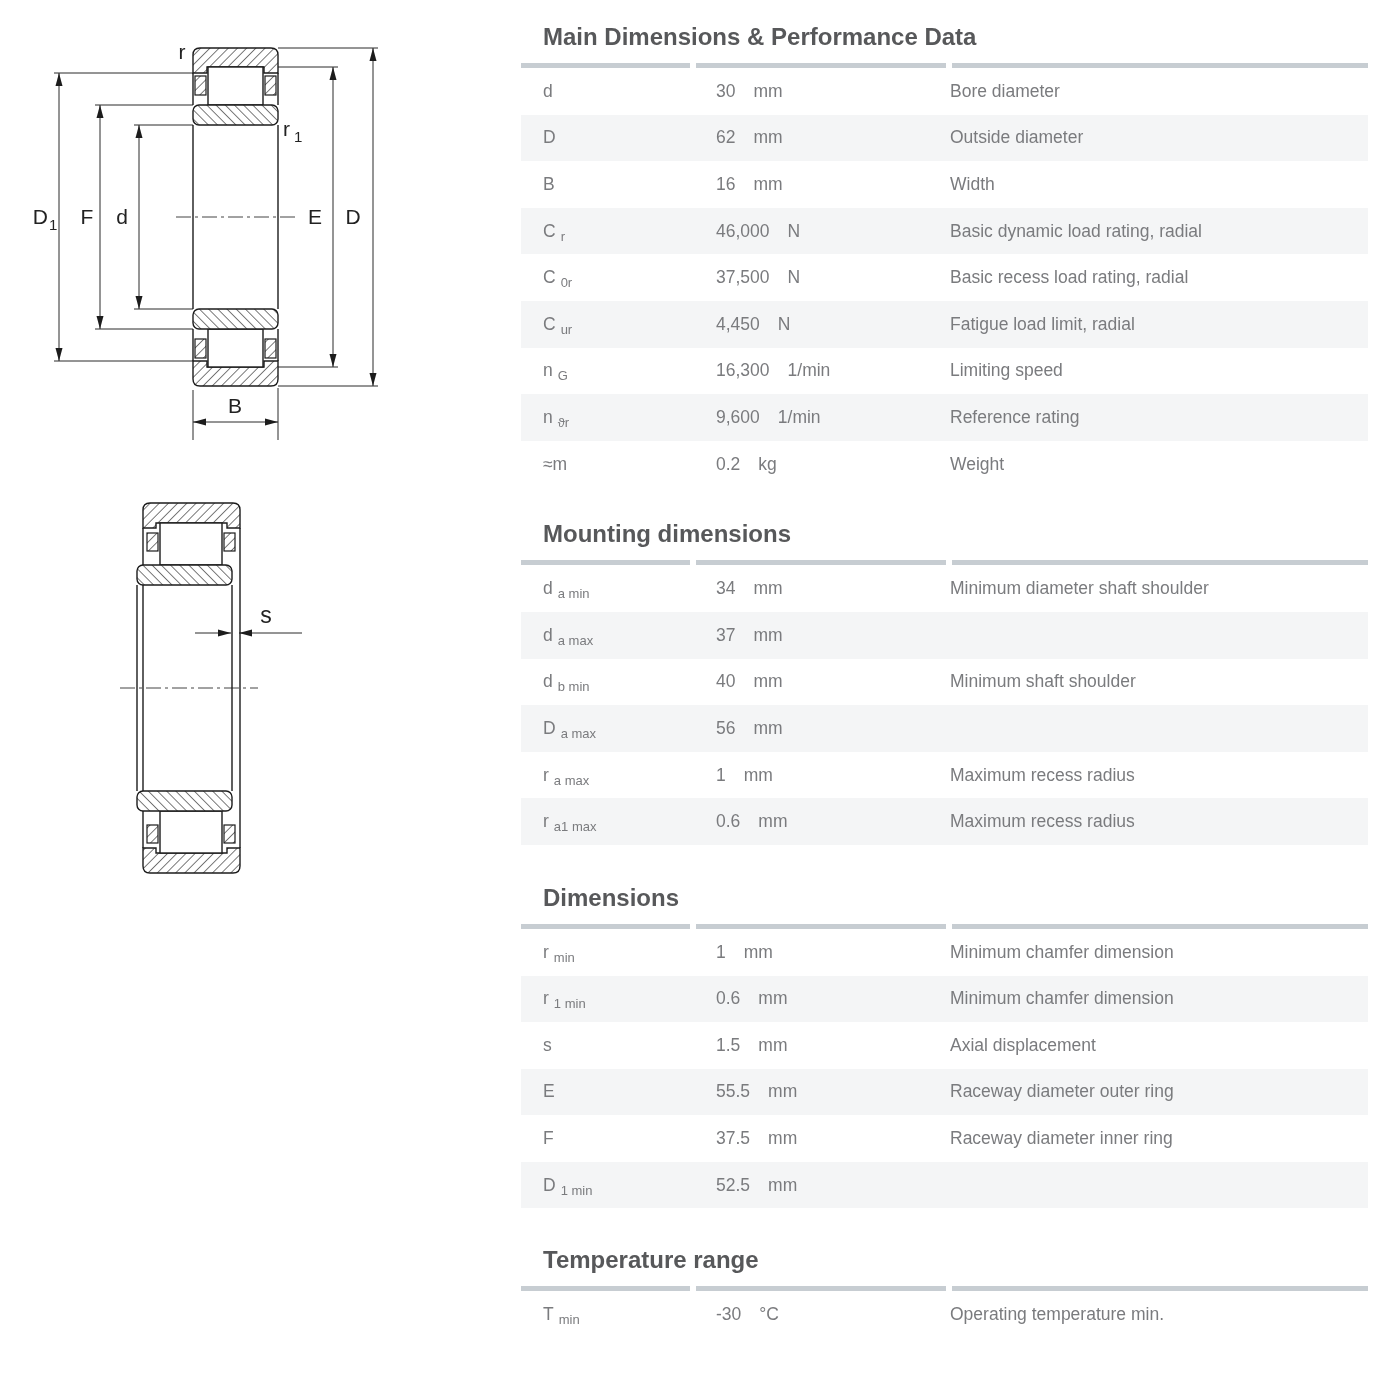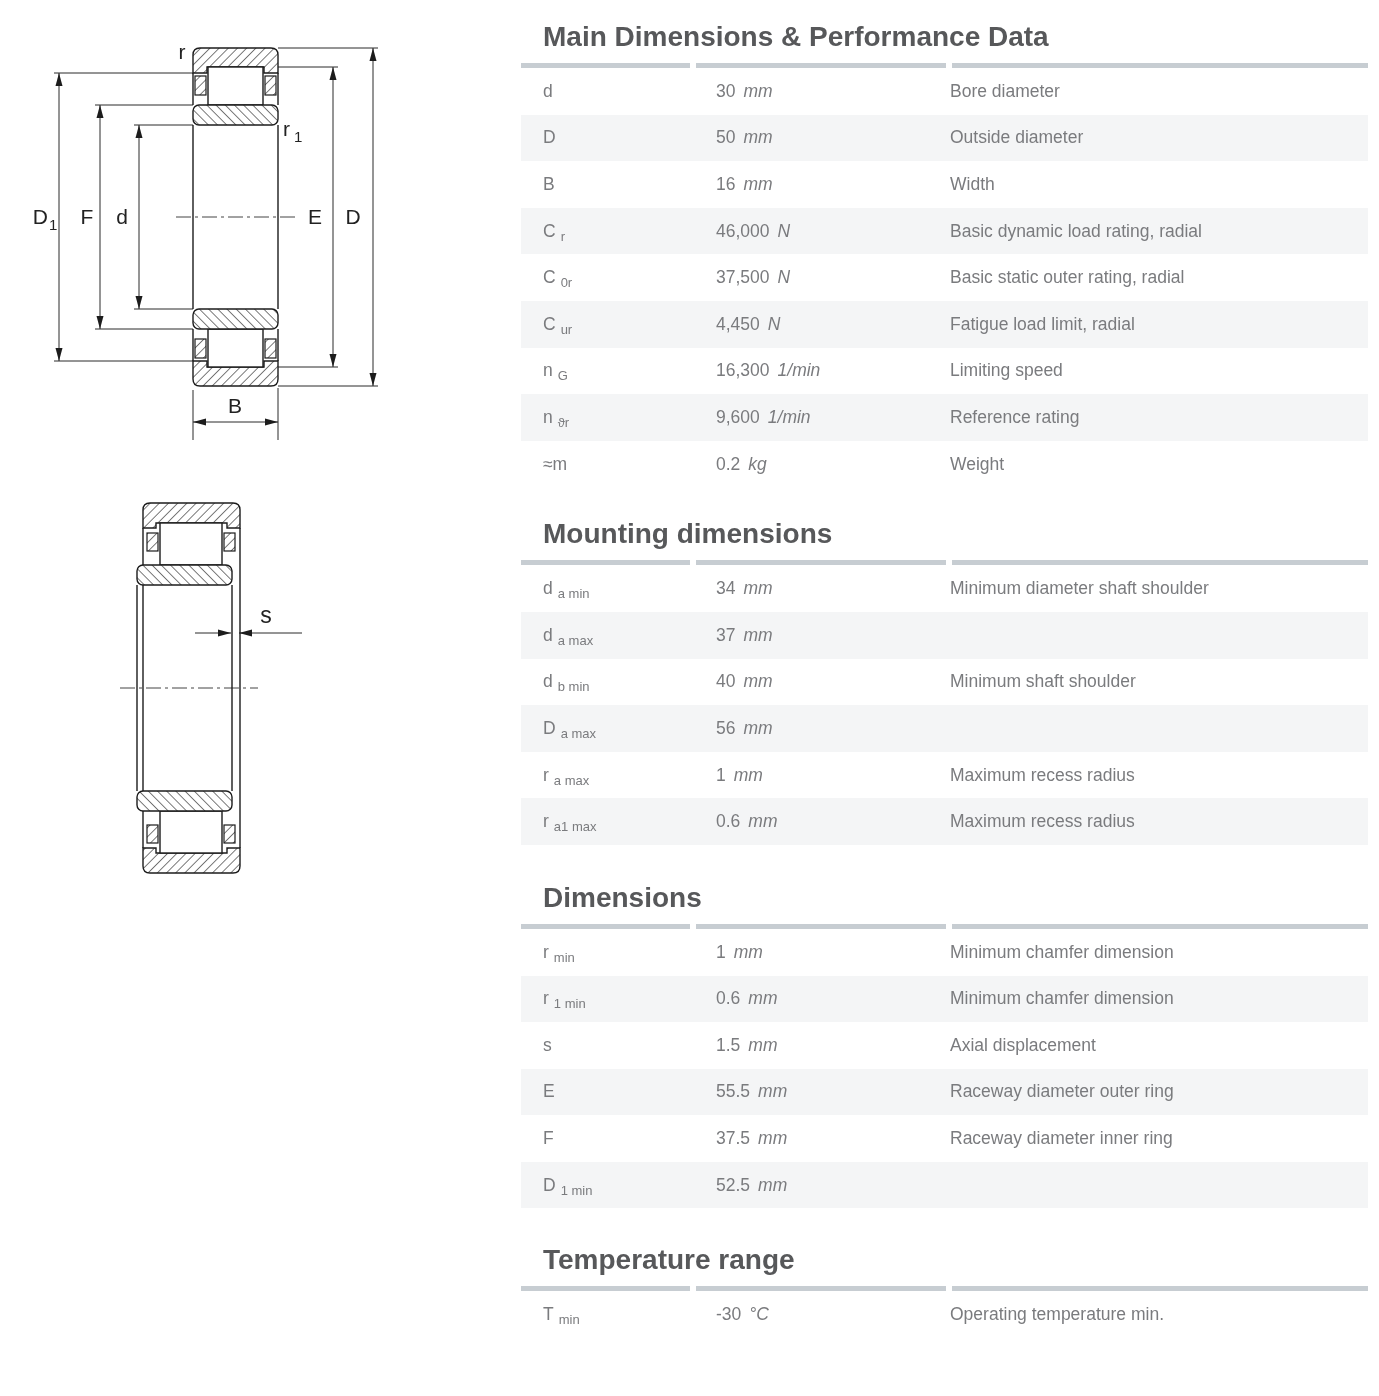--- a/index.html
+++ b/index.html
@@ -1,37 +1,37 @@
 <!DOCTYPE html>
 <html><head>
 <meta charset="utf-8">
 <style>
   html,body{margin:0;padding:0;background:#fff;}
   body{width:1379px;height:1396px;position:relative;font-family:"Liberation Sans",sans-serif;overflow:hidden;}
   .left-panel{position:absolute;left:0;top:0;width:520px;height:940px;}
   .tables{position:absolute;left:521px;top:0;width:847px;box-sizing:border-box;padding-top:25px;}
   .tsection{margin:0;}
-  .tsection .section-title{font-size:28px;font-weight:bold;color:#57585a;line-height:24px;margin:0 0 14px 0;padding-left:22px;}
+  .tsection .section-title{font-size:24px;font-weight:bold;color:#57585a;line-height:24px;margin:0 0 14px 0;padding-left:22px;}
   .sec-2{margin-top:35px;}
   .sec-3{margin-top:41px;}
   .sec-4{margin-top:40px;}
   .tbar{display:flex;height:5px;}
   .tbar .seg{background:#c7cdd2;}
   .tbar .seg1{width:169px;}
   .tbar .seg2{width:250px;margin-left:6px;}
   .tbar .seg3{flex:1;margin-left:6px;}
   .tbody{width:100%;}
   .trow{display:flex;align-items:center;height:46.6px;font-size:17.5px;color:#7a7b7e;}
   .tbody .trow:nth-child(even){background:#f4f5f6;}
   .cell{box-sizing:border-box;}
   .c-sym{width:175px;padding-left:22px;flex:none;}
   .c-val{width:250px;padding-left:20px;flex:none;}
   .c-desc{flex:1;padding-left:4px;}
   .sub{font-size:13px;position:relative;top:4px;margin-left:5px;white-space:pre;}
-  .unit{margin-left:8px;font-style:italic;}
+  .unit{margin-left:18px;}
   svg text{font-family:"Liberation Sans",sans-serif;fill:#222;}
 </style>
 </head>
 <body>
 
 <div class="left-panel">
 <svg width="520" height="940" viewBox="0 0 520 940">
   <defs>
     <pattern id="hF" width="6.5" height="6.5" patternUnits="userSpaceOnUse" patternTransform="rotate(45)">
       <rect width="6.5" height="6.5" fill="#ffffff"></rect>
@@ -174,37 +174,37 @@
         <div class="seg seg3"></div>
       </div>
     <div class="tbody">
       <div class="trow">
           <div class="cell c-sym"><span class="sym">d</span><span class="sub"></span></div>
           <div class="cell c-val"><span class="val">30</span><span class="unit">mm</span></div>
           <div class="cell c-desc">Bore diameter</div>
         </div>
       <div class="trow">
           <div class="cell c-sym"><span class="sym">D</span><span class="sub"></span></div>
-          <div class="cell c-val"><span class="val">50</span><span class="unit">mm</span></div>
+          <div class="cell c-val"><span class="val">62</span><span class="unit">mm</span></div>
           <div class="cell c-desc">Outside diameter</div>
         </div>
       <div class="trow">
           <div class="cell c-sym"><span class="sym">B</span><span class="sub"></span></div>
           <div class="cell c-val"><span class="val">16</span><span class="unit">mm</span></div>
           <div class="cell c-desc">Width</div>
         </div>
       <div class="trow">
           <div class="cell c-sym"><span class="sym">C</span><span class="sub">r</span></div>
           <div class="cell c-val"><span class="val">46,000</span><span class="unit">N</span></div>
           <div class="cell c-desc">Basic dynamic load rating, radial</div>
         </div>
       <div class="trow">
           <div class="cell c-sym"><span class="sym">C</span><span class="sub">0r</span></div>
           <div class="cell c-val"><span class="val">37,500</span><span class="unit">N</span></div>
-          <div class="cell c-desc">Basic static outer rating, radial</div>
+          <div class="cell c-desc">Basic recess load rating, radial</div>
         </div>
       <div class="trow">
           <div class="cell c-sym"><span class="sym">C</span><span class="sub">ur</span></div>
           <div class="cell c-val"><span class="val">4,450</span><span class="unit">N</span></div>
           <div class="cell c-desc">Fatigue load limit, radial</div>
         </div>
       <div class="trow">
           <div class="cell c-sym"><span class="sym">n</span><span class="sub">G</span></div>
           <div class="cell c-val"><span class="val">16,300</span><span class="unit">1/min</span></div>
           <div class="cell c-desc">Limiting speed</div>

